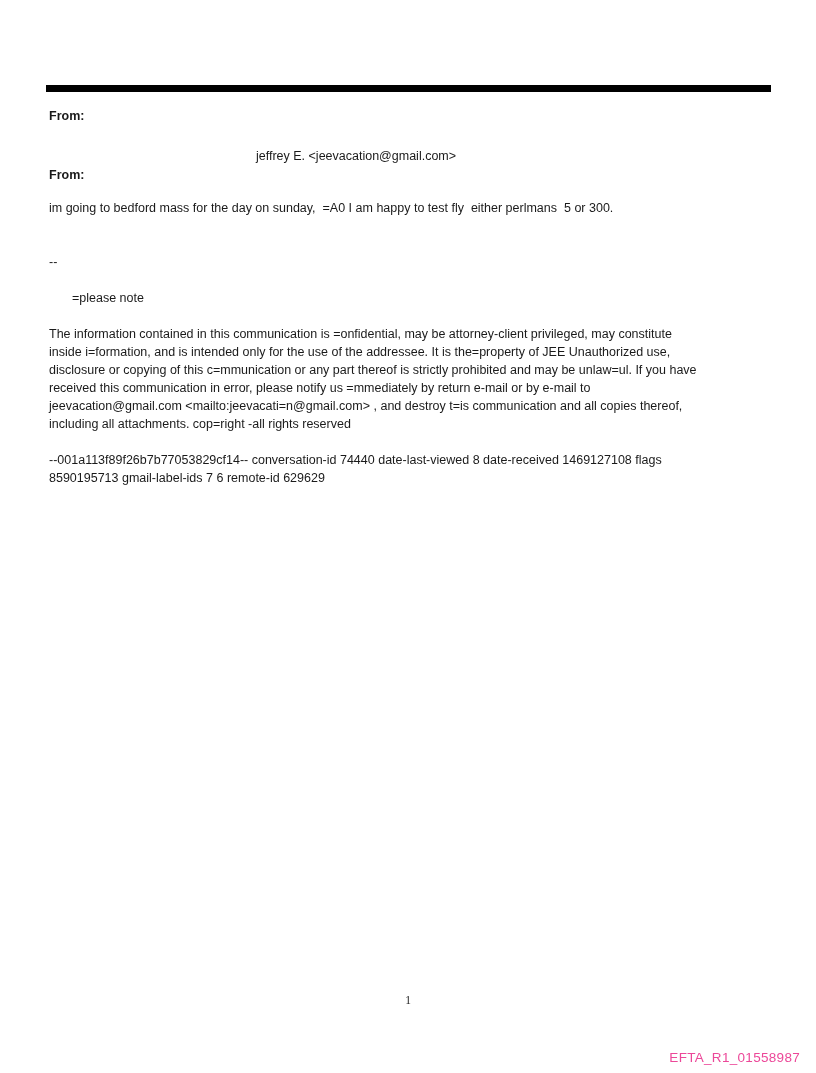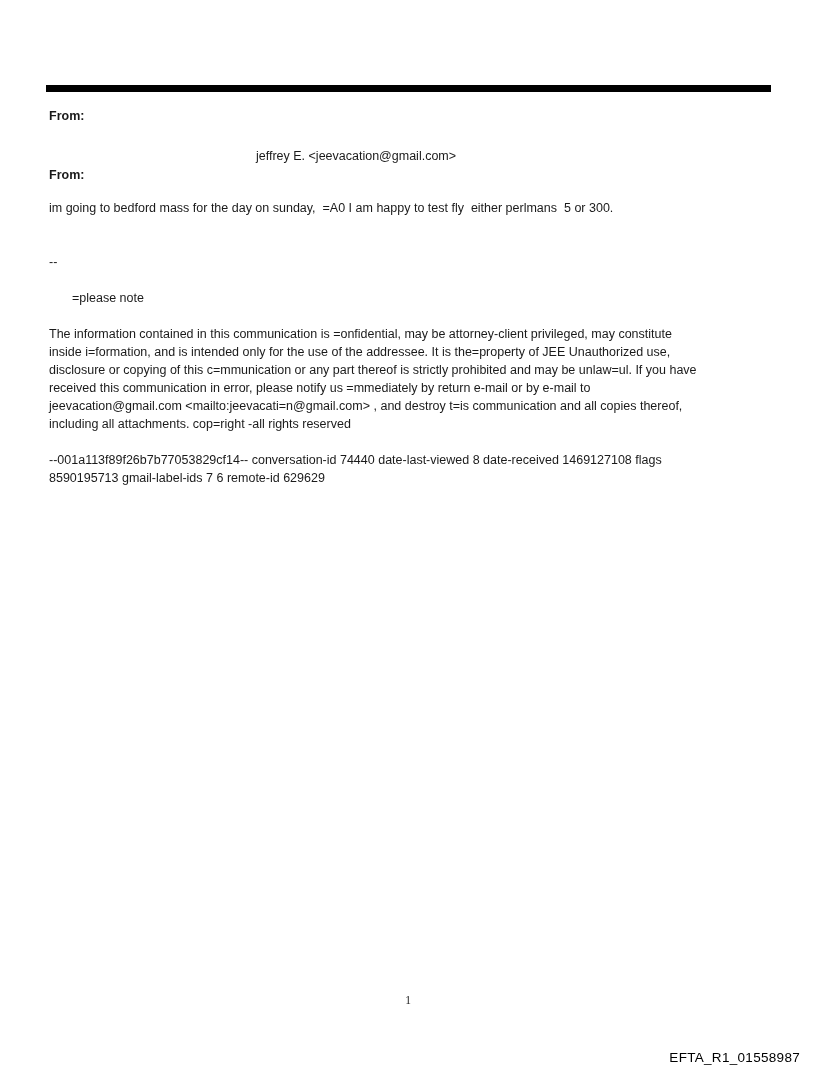--- a/index.html
+++ b/index.html
@@ -59,21 +59,21 @@
     font-family: "Liberation Serif", "DejaVu Serif", serif;
     font-size: 11.5px;
     color: #222222;
   }
   .bates-number {
     position: absolute;
     right: 16px;
     top: 1050px;
     font-size: 13.5px;
     letter-spacing: 0.3px;
-    color: #000000;
+    color: #ec4899;
   }
 </style>
 </head>
 <body>
 
 <div class="page">
 
   <div class="top-rule"></div>
 
   <div class="email-header">

